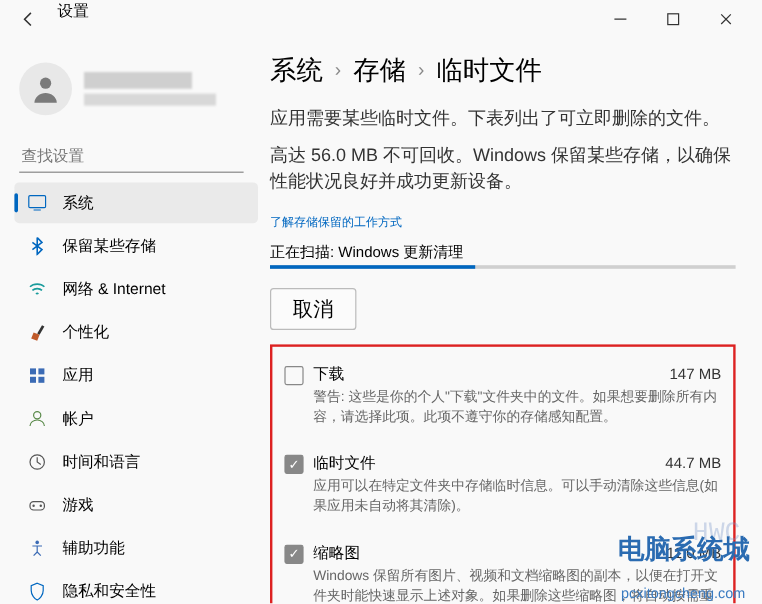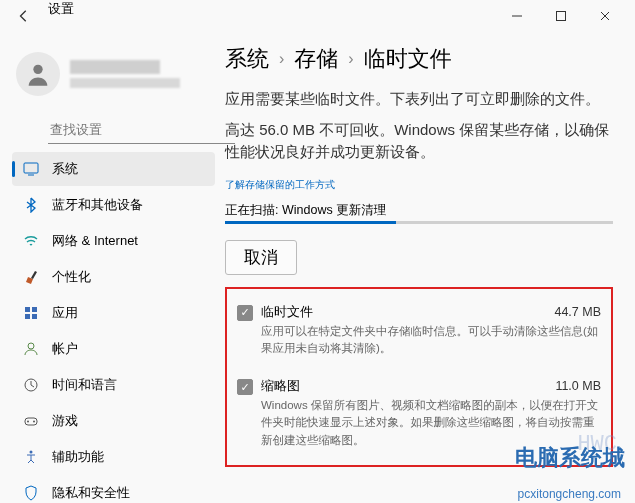--- a/index.html
+++ b/index.html
@@ -14,21 +14,21 @@
 .layout { display: flex; height: calc(100% - 36px); }
 
 .sidebar { width: 215px; padding: 8px 0 8px 12px; }
 .profile { display: flex; align-items: center; padding: 8px 4px 16px 4px; }
 .avatar { width: 44px; height: 44px; border-radius: 50%; background: #e8e8e8; display: flex; align-items: center; justify-content: center; }
 .avatar svg { width: 28px; height: 28px; fill: #7a7a7a; }
 .profile-info { margin-left: 10px; }
 .profile-name { width: 90px; height: 14px; background: #cfcfcf; filter: blur(1px); margin-bottom: 4px; }
 .profile-sub { width: 110px; height: 10px; background: #d8d8d8; filter: blur(1px); }
 .search { margin: 4px 12px 8px 4px; }
-.search input { width: 100%; border: none; border-bottom: 1px solid #888; background: transparent; padding: 6px 2px; font-size: 13px; outline: none; margin-left: 32px; }
+.search input { width: 100%; border: none; border-bottom: 1px solid #888; background: transparent; padding: 6px 2px; font-size: 13px; outline: none; }
 .nav { display: flex; flex-direction: column; gap: 2px; }
 .nav-item { display: flex; align-items: center; height: 34px; padding: 0 10px; border-radius: 4px; cursor: pointer; font-size: 13px; position: relative; }
 .nav-item.active { background: #eaeaea; }
 .nav-item.active::before { content: ""; position: absolute; left: 0; top: 9px; bottom: 9px; width: 3px; background: #0067c0; border-radius: 2px; }
 .nav-icon { width: 18px; height: 18px; margin-right: 12px; display: flex; align-items: center; justify-content: center; }
 
 .main { flex: 1; padding: 8px 22px 8px 10px; overflow: hidden; }
 .breadcrumb { display: flex; align-items: center; gap: 10px; font-size: 22px; margin-bottom: 14px; }
 .breadcrumb .sep { color: #888; font-size: 16px; }
 .bc-link { cursor: pointer; }
@@ -110,21 +110,21 @@
             </svg>
           </span>
         <span>系统</span>
       </div>
       <div class="nav-item">
         <span class="nav-icon">
             <svg width="16" height="16" viewBox="0 0 16 16">
               <path d="M8 1v14l4-4-8-6m0 6l8-6-4-4" stroke="#0067c0" fill="none" stroke-width="1.3"></path>
             </svg>
           </span>
-        <span>蓝牙和其他设备</span>
+        <span>保留某些存储</span>
       </div>
       <div class="nav-item">
         <span class="nav-icon">
             <svg width="16" height="16" viewBox="0 0 16 16">
               <path d="M2 6c3-3 9-3 12 0M4 9c2-2 6-2 8 0M7 12c.5-.5 1.5-.5 2 0" stroke="#1a9c9c" fill="none" stroke-width="1.3"></path>
             </svg>
           </span>
         <span>网络 &amp; Internet</span>
       </div>
       <div class="nav-item">
@@ -207,20 +207,30 @@
     <div class="desc">应用需要某些临时文件。下表列出了可立即删除的文件。</div>
     <div class="desc">高达 56.0 MB 不可回收。Windows 保留某些存储，以确保性能状况良好并成功更新设备。</div>
     <span class="link">了解存储保留的工作方式</span>
     <div class="scan">正在扫描: Windows 更新清理</div>
     <div class="progress-track">
         <div class="bar"></div>
       </div>
     <button class="cancel">取消</button>
 
     <div class="redbox">
+      <div class="file-item">
+        <div class="chk"></div>
+        <div class="file-body">
+          <div class="file-head">
+            <span class="file-title">下载</span>
+            <span class="file-size">147 MB</span>
+          </div>
+          <div class="file-desc">警告: 这些是你的个人"下载"文件夹中的文件。如果想要删除所有内容，请选择此项。此项不遵守你的存储感知配置。</div>
+        </div>
+      </div>
       <div class="file-item">
         <div class="chk checked"></div>
         <div class="file-body">
           <div class="file-head">
             <span class="file-title">临时文件</span>
             <span class="file-size">44.7 MB</span>
           </div>
           <div class="file-desc">应用可以在特定文件夹中存储临时信息。可以手动清除这些信息(如果应用未自动将其清除)。</div>
         </div>
       </div>

